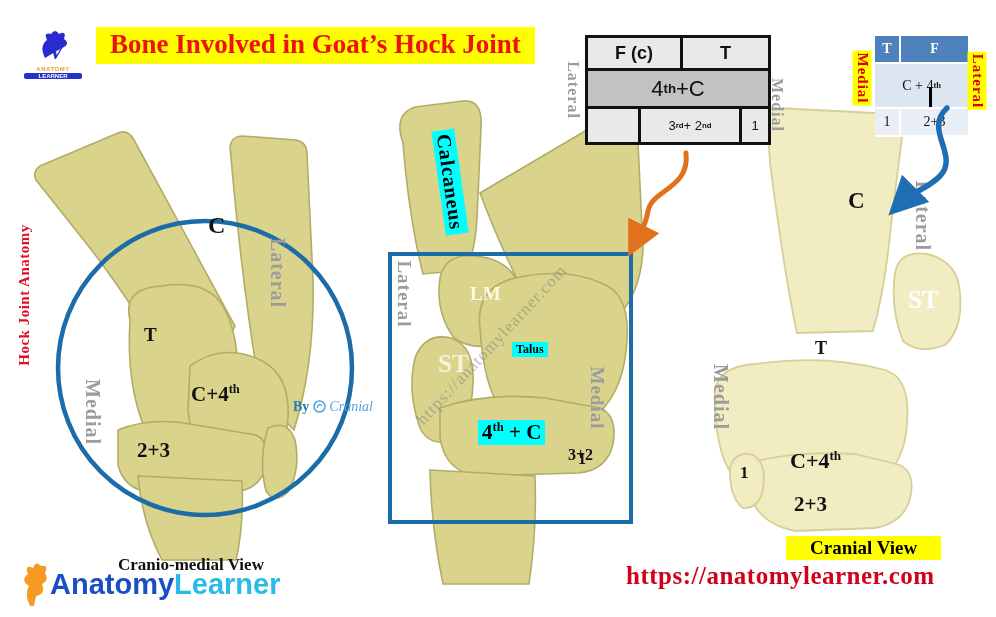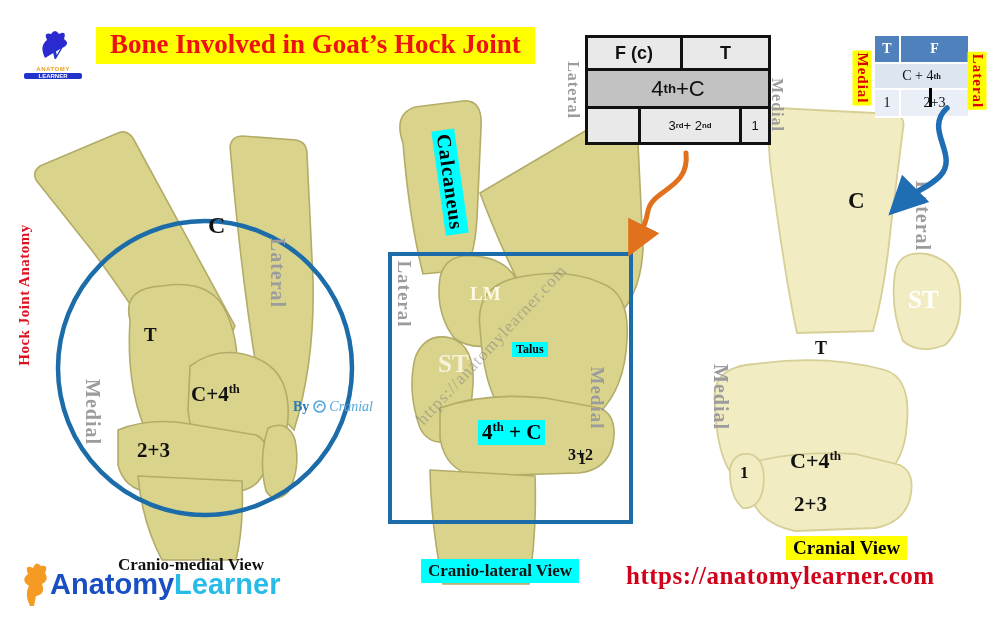--- a/index.html
+++ b/index.html
@@ -8,21 +8,21 @@
   .abs{position:absolute;}
   .rot90{position:absolute;transform:translate(-50%,-50%) rotate(90deg);white-space:nowrap;}
   .rotn90{position:absolute;transform:translate(-50%,-50%) rotate(-90deg);white-space:nowrap;}
   .rot82{position:absolute;transform:translate(-50%,-50%) rotate(82deg);white-space:nowrap;}
   .rotn47{position:absolute;transform:translate(-50%,-50%) rotate(-47deg);white-space:nowrap;}
   .dir{color:#9c9c9c;font-weight:600;font-size:20px;letter-spacing:1px;}
   .title{background:#ffff00;color:#ee1111;font-weight:bold;font-size:27px;
          padding:2px 14px 4px 14px;white-space:nowrap;}
   .bonelabel{color:#111;font-weight:bold;}
   .cyanchip{background:#00ffff;color:#000;font-weight:bold;padding:0 4px;}
-  .yellowchip{background:#ffff00;color:#000;font-weight:bold;padding:1px 7px;}
+  .yellowchip{background:#ffff00;color:#000;font-weight:bold;padding:1px 24px;}
   .redchip{background:#ffff00;color:#e00000;font-weight:bold;font-size:15px;padding:1px 2px;letter-spacing:1px;}
   sup{font-size:60%;font-weight:bold;}
   
   .ctable{position:absolute;left:585px;top:35px;width:180px;border:3px solid #111;background:#111;}
   .ctable .row{display:flex;gap:3px;margin-bottom:3px;}
   .ctable .row:last-child{margin-bottom:0;}
   .ctable .cell{background:#e9e9e9;display:flex;align-items:center;justify-content:center;
                 font-family:"Liberation Sans",sans-serif;color:#111;}
   
   .btable{position:absolute;left:875px;top:36px;width:93px;background:#fff;}
@@ -98,21 +98,20 @@
   <div class="rot82 cyanchip" style="left:450px;top:182px;font-size:20px;letter-spacing:1px;">Calcaneus</div>
   <div class="rot90 dir" style="left:404px;top:294px;font-size:19px;">Lateral</div>
   <div class="abs" style="left:470px;top:283px;color:#fdf8e2;font-weight:bold;font-size:19px;">LM</div>
   <div class="abs" style="left:438px;top:350px;color:#f7f2da;font-weight:bold;font-size:25px;">ST</div>
   <div class="abs cyanchip" style="left:512px;top:342px;font-size:12px;">Talus</div>
   <div class="abs cyanchip" style="left:478px;top:420px;font-size:21px;"><span>4</span><sup>th</sup><span> + C</span></div>
   <div class="abs bonelabel" style="left:536px;top:446px;font-size:16px;margin-left:32px;">3+2</div>
   <div class="abs bonelabel" style="left:578px;top:450px;font-size:16px;">1</div>
   <div class="rot90 dir" style="left:597px;top:398px;font-size:19px;">Medial</div>
   <div class="rotn47 wm" style="left:492px;top:345px;">https://anatomylearner.com</div>
-  <div class="abs cyanchip caption" style="left:421px;top:559px;padding:2px 7px;">Cranio-lateral View</div>
 
   <svg class="abs" style="left:695px;top:103px;" width="290" height="445" viewBox="0 0 290 445">
     <g stroke="#d6cf96" stroke-width="1.8" fill="#f1ecc2">
       <path d="M72,12 Q70,3 82,5 L198,11 Q211,13 208,26 L196,122 Q190,186 178,228 L102,230 Q90,175 75,60 Z"></path>
       <path d="M200,170 Q204,147 232,151 Q263,158 265,190 Q268,226 250,242 Q224,252 208,238 Q195,205 200,170 Z"></path>
       <path d="M20,300 Q15,264 60,261 Q130,251 190,267 Q216,275 212,320 Q210,360 184,378 Q120,392 55,385 Q22,374 20,300 Z"></path>
       <path d="M55,360 Q100,347 160,351 L205,362 Q221,370 215,396 Q208,420 180,425 L100,428 Q62,420 55,390 Z"></path>
       <path d="M35,365 Q40,347 58,352 Q72,360 68,386 Q64,406 48,405 Q34,394 35,365 Z"></path>
     </g>
   </svg>
@@ -160,21 +159,21 @@
       </defs>
     <path d="M86,8 C90,44 52,44 48,66 C45,82 42,84 36,96" fill="none" stroke="#e2711d" stroke-width="5" stroke-linecap="round" marker-end="url(#ah-o)"></path>
   </svg>
 
   <div class="btable">
     <div class="brow">
       <div class="bcell hdr" style="width:24px;height:26px;">T</div>
       <div class="bcell hdr" style="flex:1;height:26px;">F</div>
     </div>
     <div class="brow">
-      <div class="bcell" style="flex:1;height:24px;background:#dce6f1;">
+      <div class="bcell" style="flex:1;height:43px;background:#dce6f1;">
           <span>C + 4</span>
           <sup>th</sup>
         </div>
     </div>
     <div class="brow">
       <div class="bcell" style="width:24px;height:26px;background:#eaeff7;">1</div>
       <div class="bcell" style="flex:1;height:26px;background:#eaeff7;">2+3</div>
     </div>
   </div>
   <div class="abs" style="left:929px;top:88px;width:3px;height:19px;background:#000;"></div>

